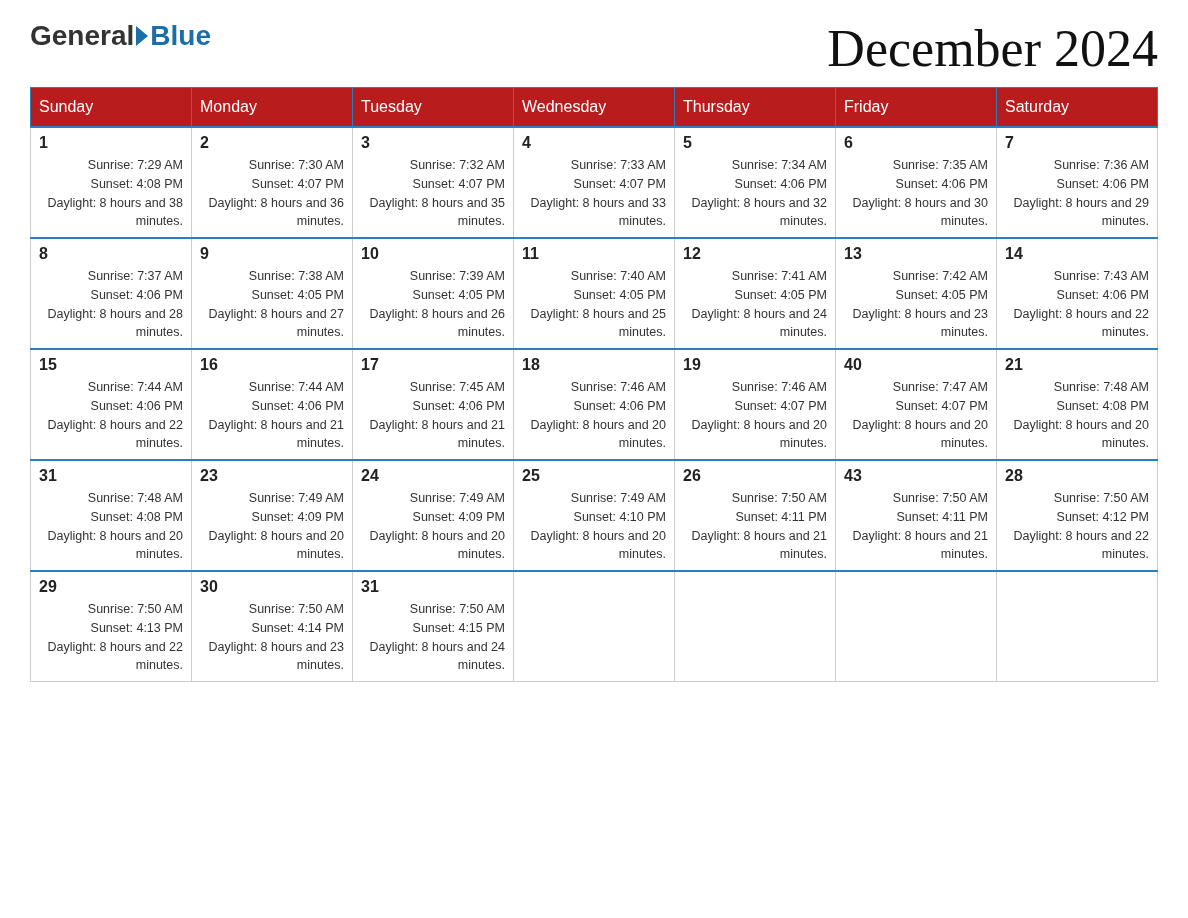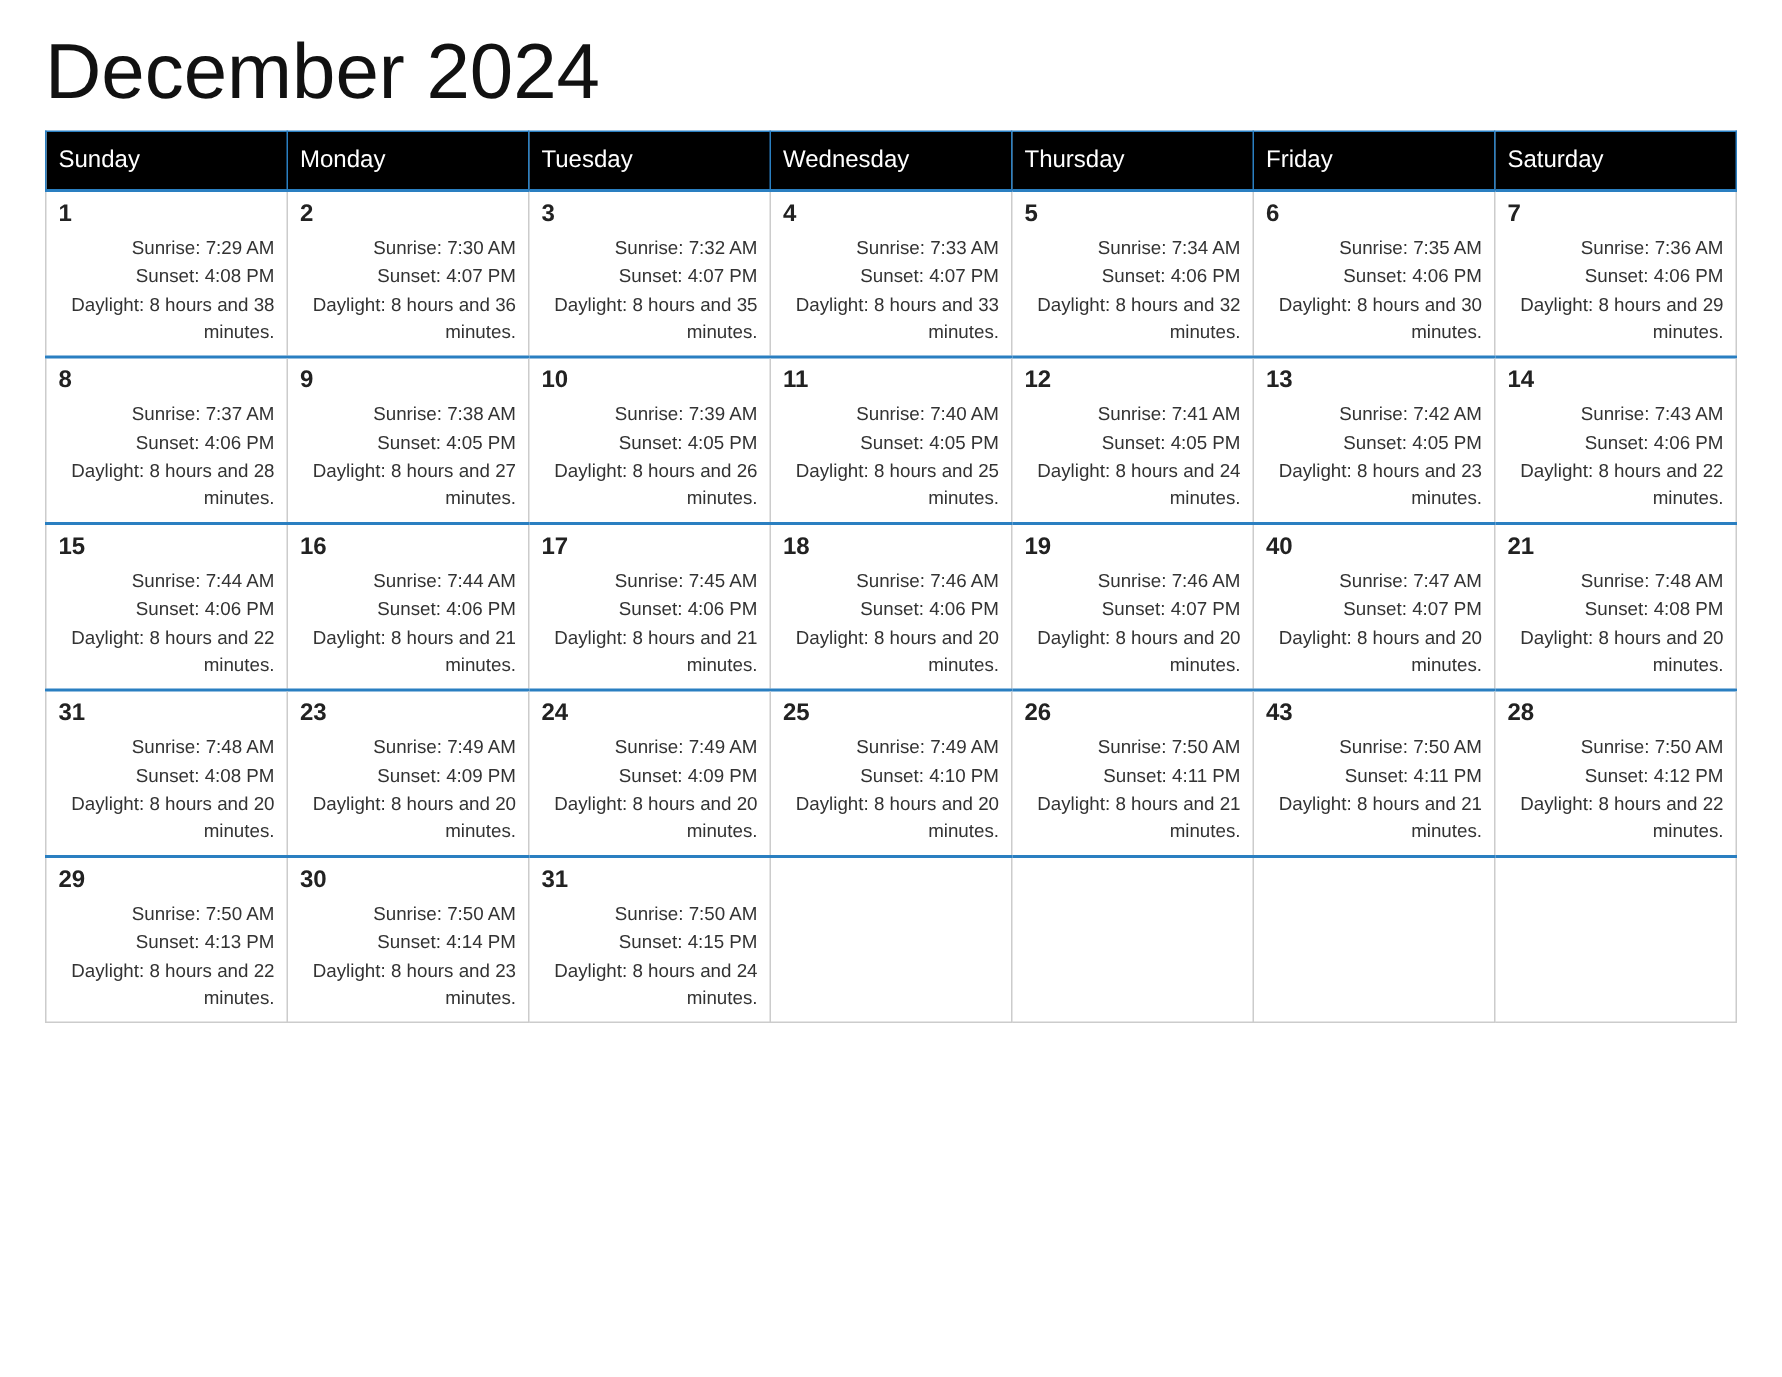--- a/index.html
+++ b/index.html
@@ -37,39 +37,40 @@
       margin: 0 2px;
       display: inline-block;
     }
     .logo-blue {
       color: #1a6fa8;
       font-size: 28px;
       font-weight: bold;
     }
     .title-section {
       text-align: right;
+      font-family: Liberation Serif, serif;
     }
     .month-title {
       font-size: 52px;
       font-weight: normal;
       color: #111;
       line-height: 1.1;
     }
     .location {
       font-size: 22px;
       color: #444;
       margin-top: 4px;
     }
     .calendar {
       width: 100%;
       border-collapse: collapse;
       margin-top: 10px;
     }
     .calendar th {
-      background-color: #000000;
+      background-color: #b91c1c;
       color: white;
       padding: 10px 8px;
       font-size: 16px;
       font-weight: normal;
       text-align: left;
       border: 1px solid #2a7fc1;
     }
     .calendar td {
       border: 1px solid #ccc;
       vertical-align: top;
@@ -93,20 +94,27 @@
       background: #fff;
     }
     .week-row td {
       border-top: 2px solid #2a7fc1;
     }
   </style>
 </head>
 <body>
 
 <div class="header">
+  <div class="logo">
+    <div class="logo-text">
+      <span class="logo-general">General</span>
+      <span class="logo-arrow"></span>
+      <span class="logo-blue">Blue</span>
+    </div>
+  </div>
   <div class="title-section">
     <div class="month-title">December 2024</div>
   </div>
 </div>
 
 <table class="calendar">
   <thead>
     <tr>
       <th>Sunday</th>
       <th>Monday</th>

